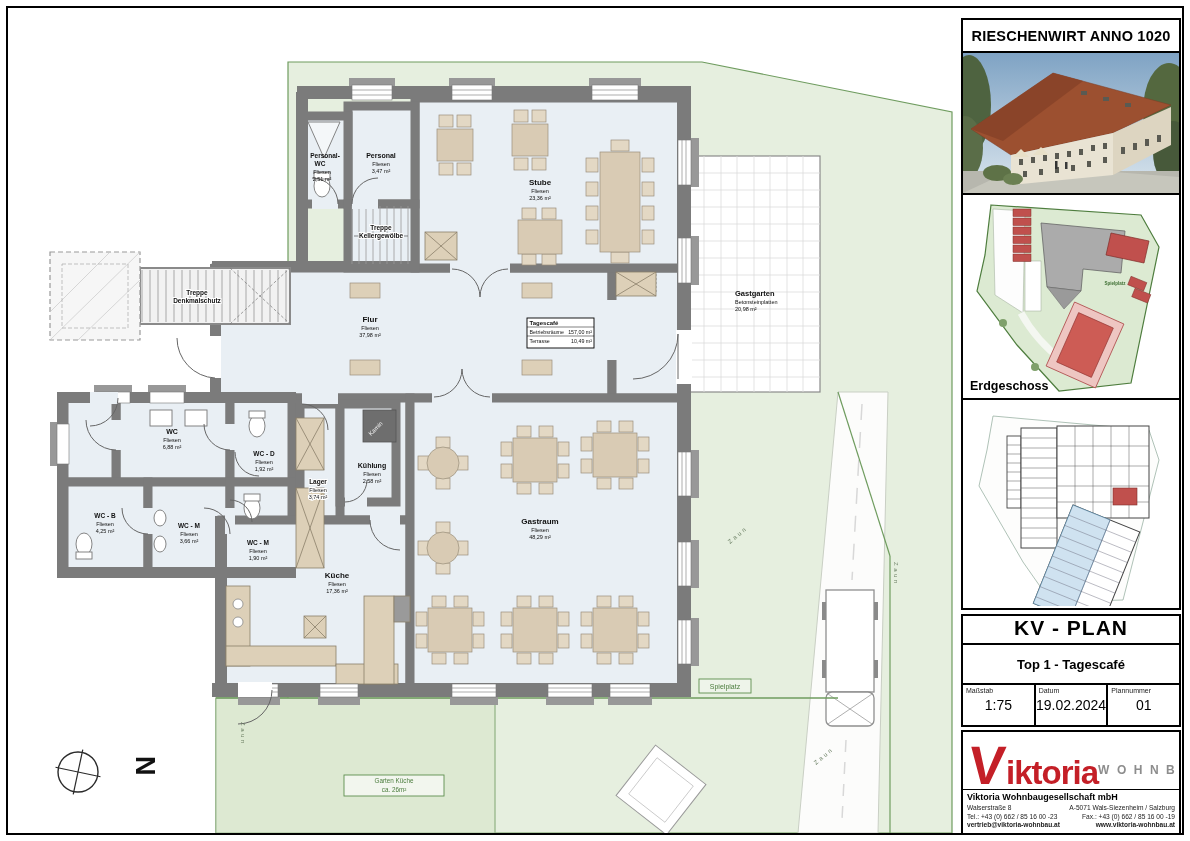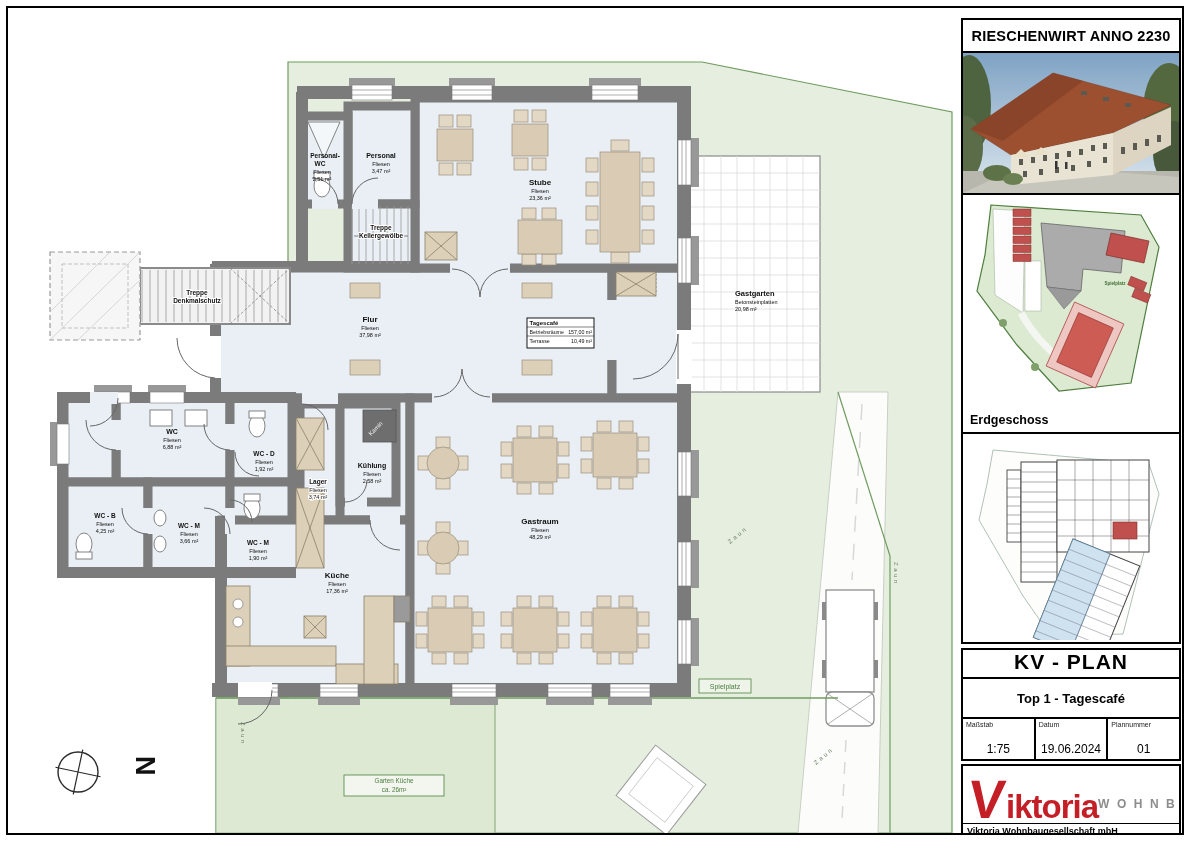--- a/index.html
+++ b/index.html
@@ -8,30 +8,30 @@
   svg.plan{position:absolute;left:-8px;top:-8px;}
   svg text{font-family:"Liberation Sans",sans-serif;fill:#111;}
   .rn{font-weight:bold;}
   .halo{paint-order:stroke;stroke:#fff;stroke-width:2px;}
 
   
   .panel{position:absolute;left:953px;top:10px;width:220px;}
   .pbox{border:2px solid #000;background:#fff;position:relative;box-sizing:border-box;}
   #p-title{height:35px;display:flex;align-items:center;justify-content:center;font-weight:bold;font-size:14.5px;letter-spacing:.2px;}
   #p-render{height:142px;border-top:none;overflow:hidden;}
-  #p-site{height:239px;border-top:none;overflow:hidden;}
+  #p-site{height:205px;border-top:none;overflow:hidden;}
   #p-site .floorlabel{position:absolute;left:7px;bottom:5px;font-weight:bold;font-size:12.5px;}
   #p-key{height:210px;border-top:none;overflow:hidden;}
   #p-kv{margin-top:4px;height:31px;display:flex;align-items:flex-start;justify-content:center;font-weight:bold;font-size:21px;letter-spacing:1px;}
   #p-sub{height:40px;border-top:none;display:flex;align-items:center;justify-content:center;font-weight:bold;font-size:13px;}
   #p-meta{border-top:none;height:42px;display:flex;}
   .mcell{flex:1;border-right:2px solid #000;position:relative;box-sizing:border-box;}
   .mcell:last-child{border-right:none;}
   .mlabel{display:block;font-size:7px;padding:2px 0 0 3px;color:#222;}
-  .mvalue{display:block;text-align:center;font-size:12px;margin-top:14px;}
+  .mvalue{display:block;text-align:center;font-size:14px;margin-top:3px;}
   #p-brand{margin-top:3px;border:2px solid #000;box-sizing:border-box;}
   .logo-row{height:57px;display:flex;align-items:flex-end;padding:3px 6px 2px 6px;box-sizing:border-box;}
   .logo-v{font-size:54px;font-weight:bold;color:#c41f27;line-height:44px;transform:skewX(-6deg);margin-right:1px;}
   .logo-col{display:flex;flex-direction:row;}
   .logo-name{font-size:33px;font-weight:bold;color:#c41f27;line-height:28px;letter-spacing:-1px;}
   .logo-word{font-size:12px;font-weight:bold;color:#8d8d8d;letter-spacing:7.5px;margin-top:4px;}
   .company{border-top:1.5px solid #000;padding:2px 4px 19px 4px;}
   .cname{font-weight:bold;font-size:9px;margin-bottom:2px;}
   .crow{display:flex;justify-content:space-between;font-size:6.6px;line-height:8.5px;color:#222;}
   .crow.b{font-weight:bold;}
@@ -462,21 +462,21 @@
       <line x1="55" y1="772" x2="101" y2="772" stroke="#2b2b2b" stroke-width="1.2"></line>
       <line x1="78" y1="749" x2="78" y2="795" stroke="#2b2b2b" stroke-width="1.2"></line>
     </g>
     <text transform="translate(136,756) rotate(90)" style="font-size:27px;font-weight:bold">N</text>
   </g>
 </svg>
 
 <div class="panel">
 
   <div class="pbox" id="p-title">
-    <span>RIESCHENWIRT ANNO 2230</span>
+    <span>RIESCHENWIRT ANNO 1020</span>
   </div>
 
   <div class="pbox" id="p-render">
     <svg width="216" height="140" viewBox="0 0 216 140">
       <defs>
         <linearGradient id="sky" x1="0" y1="0" x2="0" y2="1">
           <stop offset="0" stop-color="#7fa3c4"></stop>
               <stop offset="1" stop-color="#dbe6ee"></stop>
         </linearGradient>
       </defs>
@@ -580,21 +580,21 @@
     <span>Top 1 - Tagescafé</span>
   </div>
 
   <div class="pbox" id="p-meta">
     <div class="mcell">
       <span class="mlabel">Maßstab</span>
       <span class="mvalue">1:75</span>
     </div>
     <div class="mcell">
       <span class="mlabel">Datum</span>
-      <span class="mvalue">19.06.2024</span>
+      <span class="mvalue">19.02.2024</span>
     </div>
     <div class="mcell">
       <span class="mlabel">Plannummer</span>
       <span class="mvalue">01</span>
     </div>
   </div>
 
   <div id="p-brand">
     <div class="logo-row">
       <span class="logo-v">V</span>

